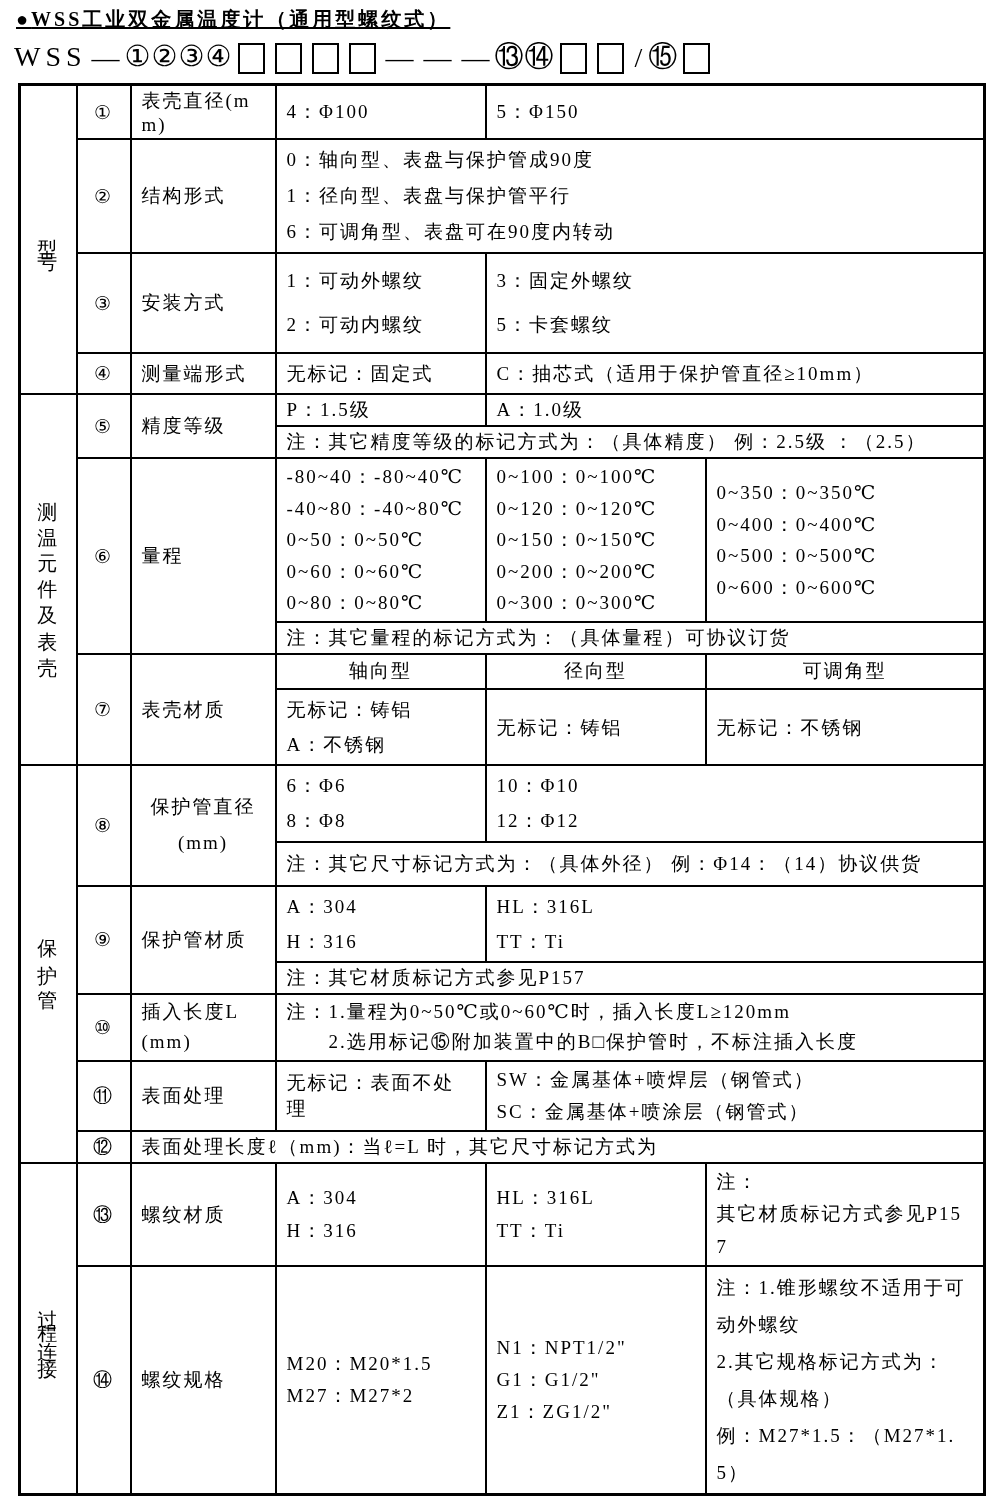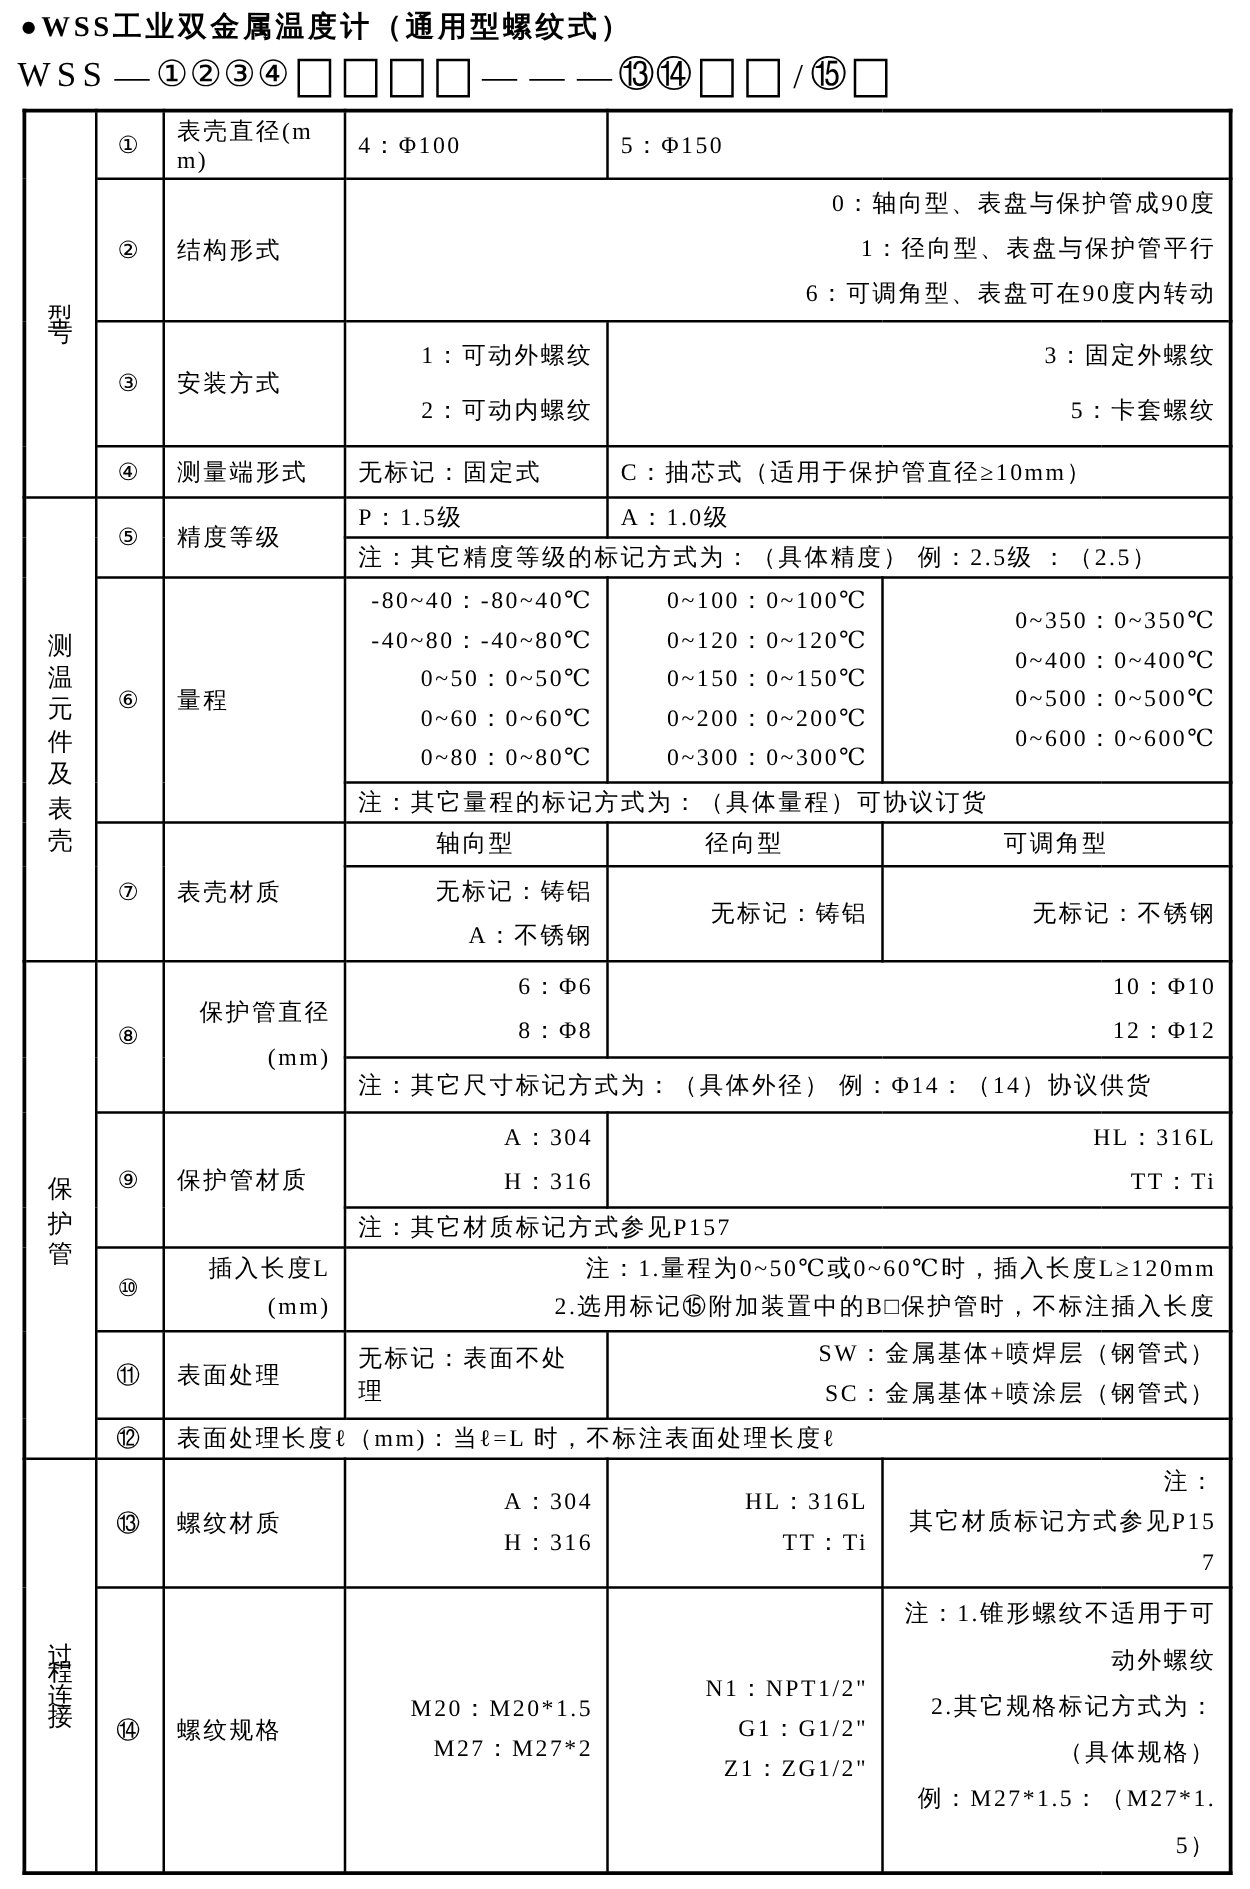--- a/index.html
+++ b/index.html
@@ -3,22 +3,23 @@
 <meta charset="utf-8">
 <style>
   html,body{margin:0;padding:0;background:#fff;}
   body{
     width:1000px;height:1511px;
     font-family:"Liberation Serif","DejaVu Serif",serif;
     color:#000;position:relative;overflow:hidden;
   }
   
   .title{
-    margin:6px 0 0 16px;font-size:23px;font-weight:bold;letter-spacing:3px;
+    margin:6px 0 0 16px;font-size:20px;font-weight:bold;letter-spacing:3px;
     white-space:nowrap;
+    text-decoration:underline;
   }
   
   .code-area{display:flex;align-items:flex-end;margin:6px 0 0 14px;}
   .ccol{display:flex;flex-direction:row;align-items:center;justify-content:flex-end;}
   .cnums{font-size:29px;line-height:34px;letter-spacing:1px;white-space:nowrap;margin-bottom:2px;}
   .csym{line-height:34px;}
   .prefix{font-size:28px;letter-spacing:5px;line-height:36px;}
   .dash{font-size:28px;line-height:34px;margin:0 5px;}
   .slash{font-size:28px;line-height:34px;margin:0 6px;}
   .cboxes{display:flex;align-items:flex-end;height:34px;}
@@ -34,21 +35,21 @@
   }
   td.group-cell{text-align:center;padding:0;}
   .vtext{writing-mode:vertical-rl;text-orientation:upright;font-size:20px;display:inline-block;}
   .vs-model{letter-spacing:14px;}
   .vs-element{letter-spacing:26px;}
   .vs-protection{letter-spacing:26px;}
   .vs-process{letter-spacing:16px;}
   td.num-cell{text-align:center;padding:0;font-size:23px;letter-spacing:0;}
   td.label-cell{padding-left:12px;letter-spacing:3px;}
   td.center{text-align:center;}
-  td.pre{white-space:pre-line;line-height:1.9;padding-top:4px;padding-bottom:4px;text-align:right;}
+  td.pre{white-space:pre-line;line-height:1.9;padding-top:4px;padding-bottom:4px;}
   td.lh160{line-height:1.6;}
   td.lh166{line-height:1.66;}
   td.lh170{line-height:1.7;}
   td.lh185{line-height:1.85;}
   td.lh235{line-height:2.35;border-radius:20px;}
   td.top{vertical-align:top;padding-top:8px;}
   td.tight{font-size:16.5px;letter-spacing:0;padding-left:6px;padding-right:4px;line-height:1.95;}
   td.no-right{border-right:none;}
   td.no-left{border-left:none;}
 </style>
@@ -228,21 +229,21 @@
   <tr style="height:66px">
     <td class="num-cell">⑪</td>
     <td class="label-cell">表面处理</td>
     <td>无标记：表面不处理</td>
     <td colspan="3" class="pre lh170">SW：金属基体+喷焊层（钢管式）
 SC：金属基体+喷涂层（钢管式）</td>
   </tr>
 
   <tr style="height:32px">
     <td class="num-cell">⑫</td>
-    <td colspan="5">表面处理长度ℓ（mm)：当ℓ=L 时，不标注表面处理长度ℓ</td>
+    <td colspan="5">表面处理长度ℓ（mm)：当ℓ=L 时，其它尺寸标记方式为</td>
   </tr>
 
   <tr style="height:63px">
     <td class="group-cell" rowspan="2"><span class="vtext vs-process">过程连接</span></td>
     <td class="num-cell">⑬</td>
     <td class="label-cell">螺纹材质</td>
     <td class="pre lh170">A：304
 H：316</td>
     <td class="pre lh170">HL：316L
 TT：Ti</td>

